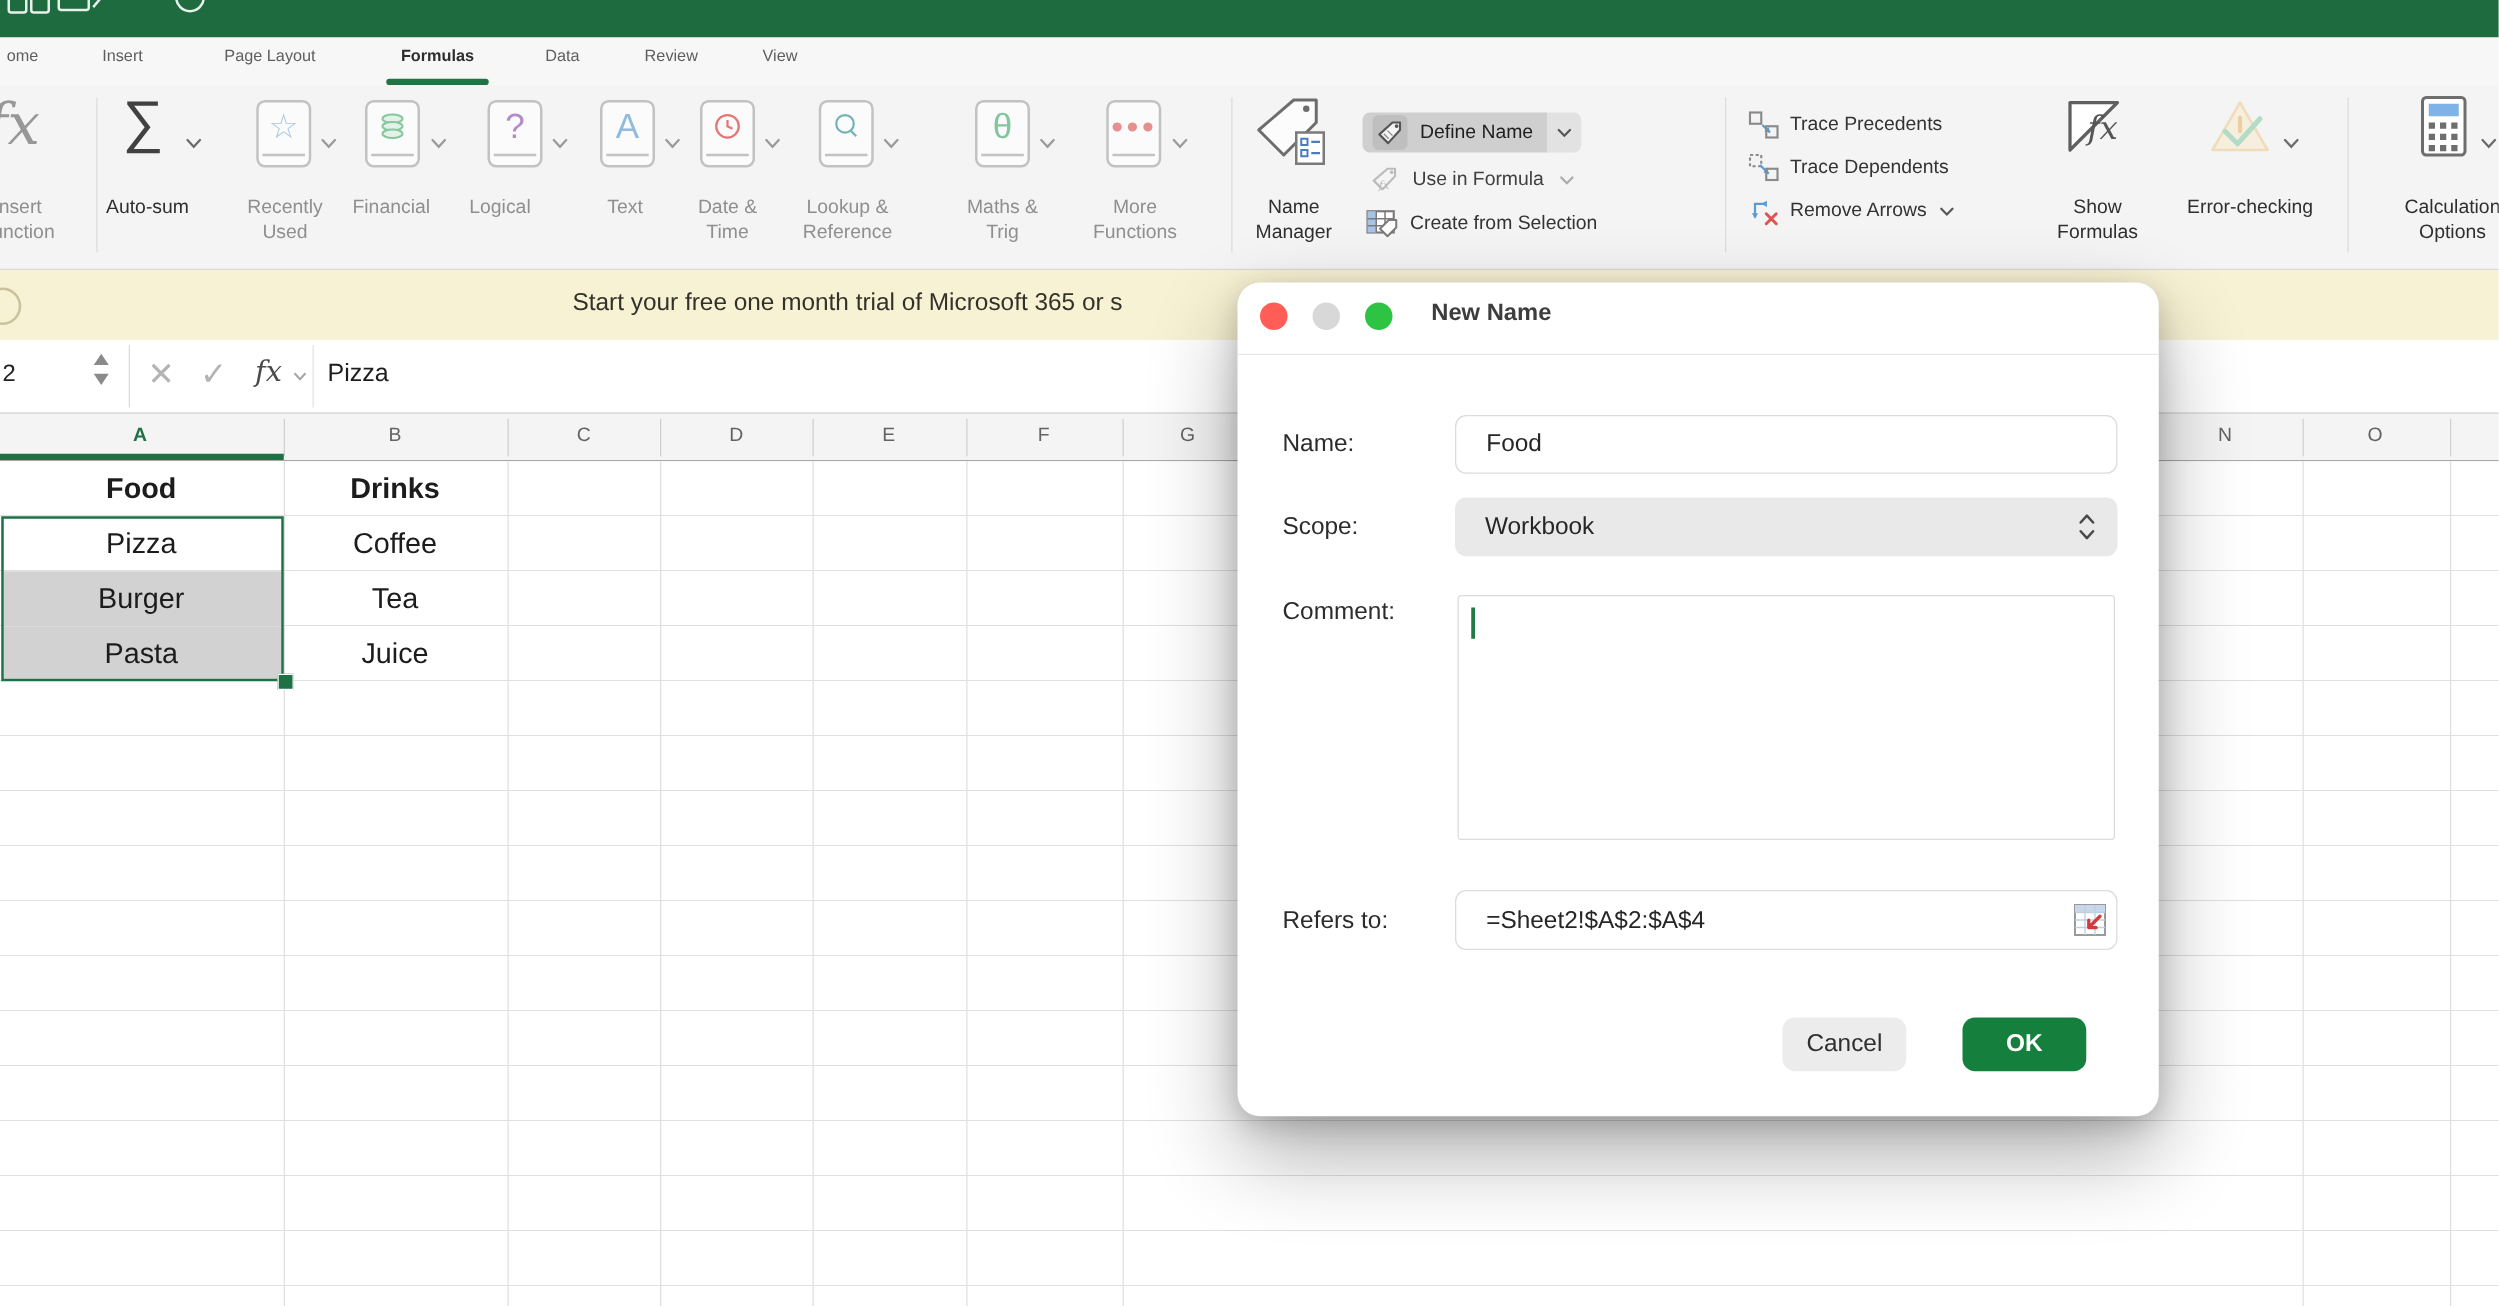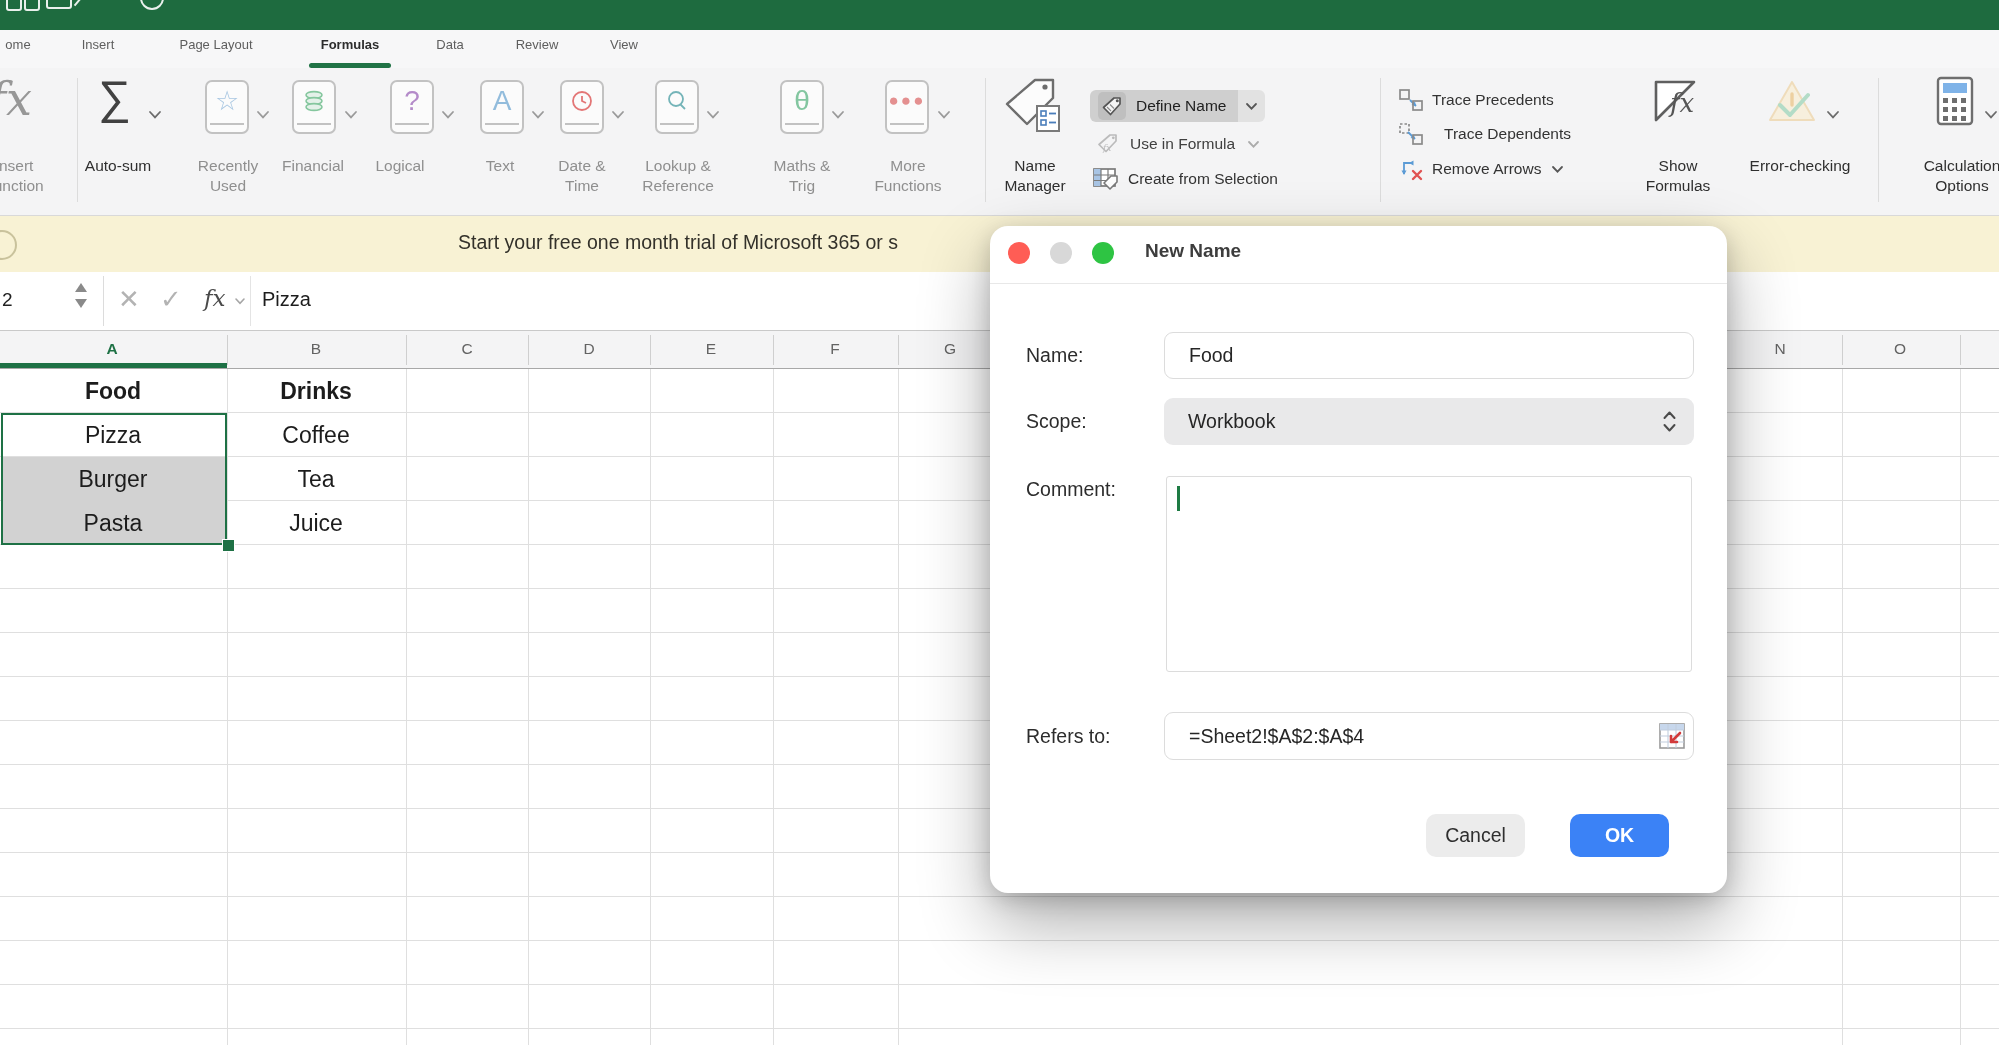--- a/index.html
+++ b/index.html
@@ -281,21 +281,21 @@
 
   <div class="abs" style="left:1398px;top:54px;display:flex;align-items:center;">
     <span style="display:inline-flex;">
       <svg width="26" height="24">
           <rect x="2" y="2" width="9" height="9" fill="none" stroke="#8a8a8a" stroke-width="1.7" stroke-dasharray="2.5 2"></rect>
           <path d="M10 10 L17 17" stroke="#5b9bd5" stroke-width="1.8"></path>
           <path d="M17 17 l-4.5 -1 l3.5 -3.5 Z" fill="#5b9bd5"></path>
           <rect x="15" y="13" width="9" height="9" fill="none" stroke="#8a8a8a" stroke-width="1.7"></rect>
         </svg>
     </span>
-    <span class="rowbtn-label" style="color:#333;margin-left:20px;">Trace Dependents</span>
+    <span class="rowbtn-label" style="color:#333;margin-left:8px;">Trace Dependents</span>
   </div>
 
   <div class="abs" style="left:1398px;top:88px;display:flex;align-items:center;">
     <span style="display:inline-flex;">
       <svg width="26" height="26">
           <path d="M6 18 V7 H15" stroke="#5b9bd5" stroke-width="1.8" fill="none"></path>
           <path d="M6 18 l-2.5 -4.5 h5 Z" fill="#5b9bd5" transform="translate(0,1)"></path>
           <path d="M15 7 l-4.5 -2.5 v5 Z" fill="#5b9bd5" transform="rotate(180 13 7)"></path>
           <path d="M15 15 l8 8 M23 15 l-8 8" stroke="#e05252" stroke-width="2.4" stroke-linecap="round"></path>
         </svg>
@@ -458,14 +458,14 @@
   <span style="position:absolute;left:668px;top:496px;display:inline-flex;">
     <svg width="28" height="28">
       <rect x="2" y="2" width="24" height="24" fill="#ffffff" stroke="#9a9a9a" stroke-width="1.6"></rect>
       <rect x="2" y="2" width="24" height="6" fill="#c7d7ec"></rect>
       <path d="M2 8 h24 M2 14 h24 M2 20 h24 M10 2 v24 M18 2 v24" stroke="#c2cede" stroke-width="1.1"></path>
       <path d="M22 11 L13 20 M13 20 v-6 M13 20 h6" stroke="#d23b3b" stroke-width="2.6" stroke-linecap="round" stroke-linejoin="round"></path>
     </svg>
   </span>
 
   <button class="dbtn" style="left:436px;background:#ececec;color:#2f2f2f;">Cancel</button>
-  <button class="dbtn" style="left:580px;background:#3b82f6;color:#ffffff;font-weight:bold;">OK</button>
+  <button class="dbtn" style="left:580px;background:#15803d;color:#ffffff;font-weight:bold;">OK</button>
 </div>
 
 </body></html>

